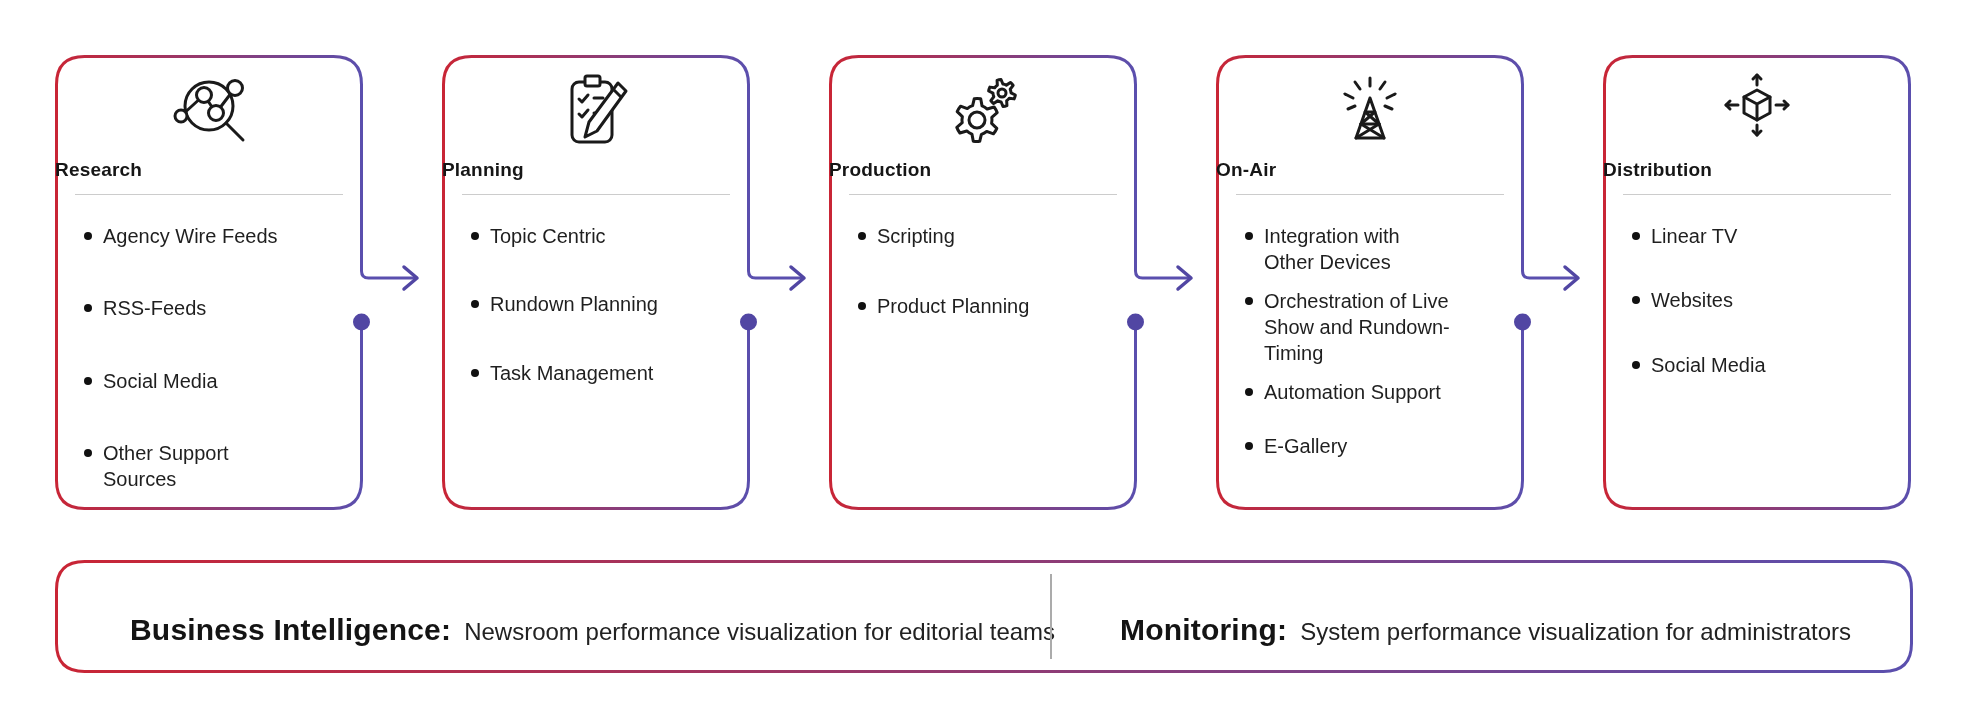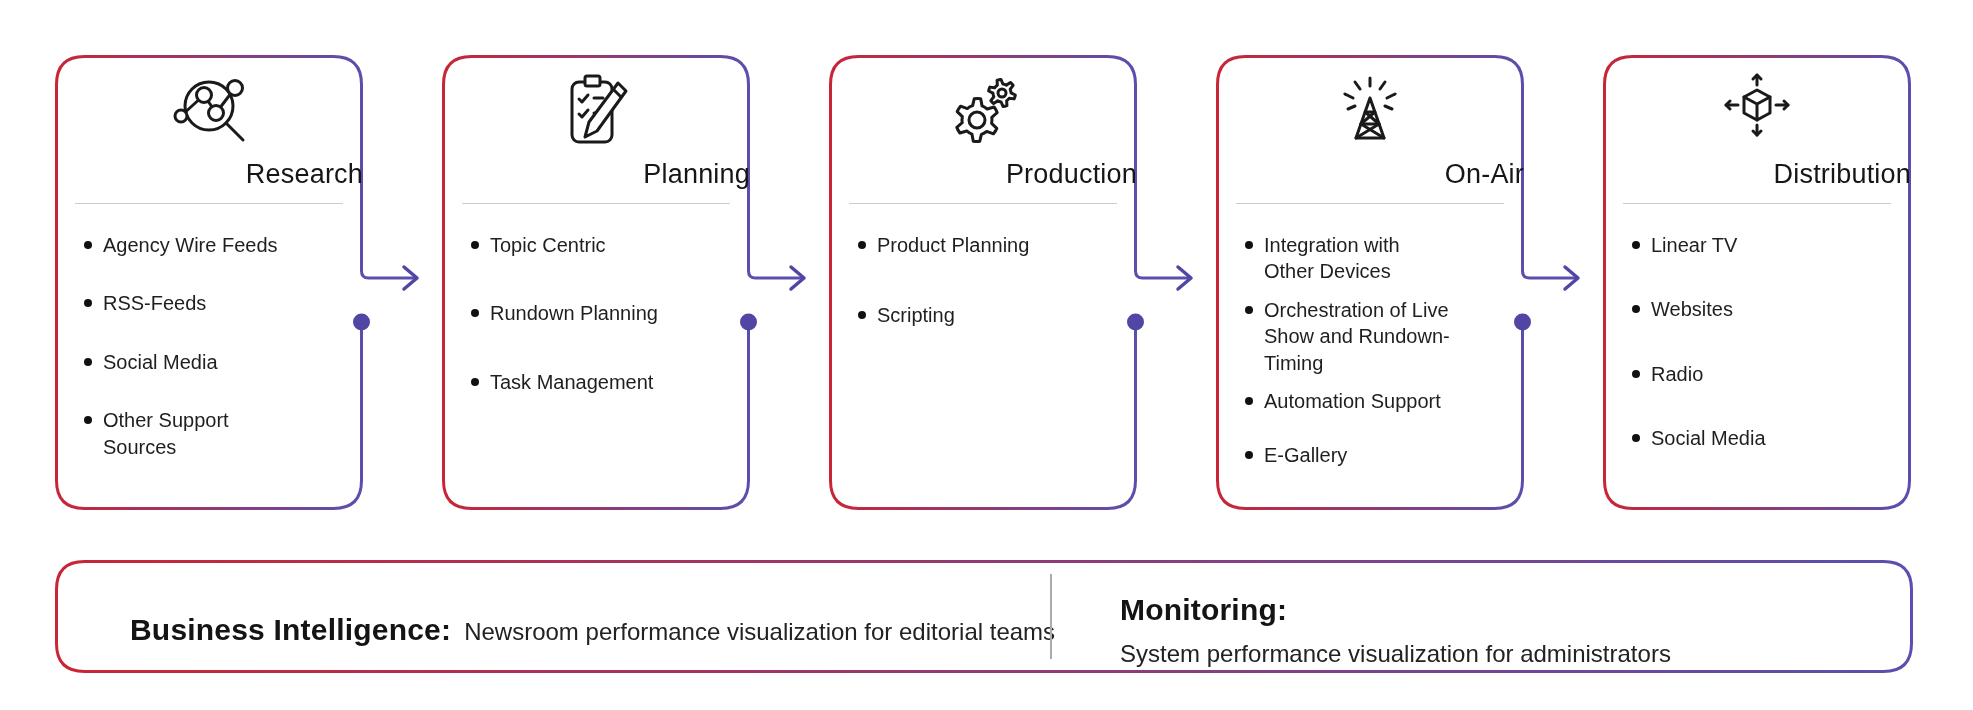--- a/index.html
+++ b/index.html
@@ -8,36 +8,36 @@
     font-family:"Liberation Sans", sans-serif;color:#1c1c1c;
     -webkit-font-smoothing:antialiased;
   }
   .canvas{position:absolute;inset:0;}
   
   .card{position:absolute;top:55px;width:308px;height:455px;}
   .card .border-svg{position:absolute;top:0;left:0;width:378px;height:455px;overflow:visible;pointer-events:none;}
   .card-content{position:relative;width:308px;height:455px;}
   .icon-box{height:90px;padding-top:12px;display:flex;align-items:center;justify-content:center;}
   .icon-box svg{display:block;}
-  .card-title{text-align:right;font-size:27px;font-weight:normal;color:#161616;line-height:1.15;margin-top:2px;letter-spacing:0.2px;}
+  .card-title{text-align:left;font-size:19px;font-weight:bold;color:#161616;line-height:1.15;margin-top:2px;letter-spacing:0.2px;}
   .card-rule{height:1px;background:#cccccc;margin:13px 20px 0 20px;}
   .card ul{list-style:none;margin:28px 10px 0 28px;padding:0;display:flex;flex-direction:column;gap:38px;}
   .card li{position:relative;padding-left:20px;font-size:20px;line-height:1.32;color:#1f1f1f;}
   .card li::before{content:"";position:absolute;left:1px;top:9px;width:8px;height:8px;border-radius:50%;background:#111;}
-  .card.c1 ul{gap:32px}.card.c2 ul{gap:42px}.card.c3 ul{gap:44px}.card.c4 ul{gap:12px}.card.c5 ul{}
+  .card.c1 ul{gap:46px}.card.c2 ul{gap:42px}.card.c3 ul{gap:44px}.card.c4 ul{gap:12px}.card.c5 ul{}
   .card.c1 li,.card.c2 li{max-width:185px;}
   .card.c3 li{max-width:205px;}
   .card.c4 li{max-width:190px;}
   .card.c4 li:last-child{margin-top:16px;}
   
   .footer-bar{position:absolute;left:55px;top:560px;width:1858px;height:140px;}
   .footer-bar .border-svg{position:absolute;top:0;left:0;width:1858px;height:113px;}
   .footer-row{position:absolute;top:50%;transform:translateY(-50%);display:flex;align-items:baseline;gap:13px;white-space:nowrap;}
   .footer-row.left{left:75px;}
-  .footer-row.right{left:1065px;flex-direction:column;}
+  .footer-row.right{left:1065px;}
   .footer-label{font-size:30px;font-weight:bold;color:#141414;letter-spacing:0.2px;}
   .footer-desc{font-size:24px;color:#222;}
   .footer-divider{position:absolute;left:995px;top:14px;width:2px;height:85px;background:#ababab;}
   .ic{stroke:#1a1a1a;stroke-width:3;fill:none;stroke-linecap:round;stroke-linejoin:round;}
   .icf{fill:#ffffff;stroke:#1a1a1a;stroke-width:3;stroke-linecap:round;stroke-linejoin:round;}
 </style>
 </head>
 <body>
 
 <div class="canvas">
@@ -129,22 +129,22 @@
         <svg width="80" height="80" viewBox="0 0 80 80">
           <path class="ic" d="M44.23,37.03L51.12,34.99A21.5,21.5,0,0,1,54.20,40.63L48.76,45.31A15,15,0,0,1,48.61,51.38L48.61,51.38L53.83,56.32A21.5,21.5,0,0,1,50.48,61.80L43.70,59.44A15,15,0,0,1,38.38,62.35L38.38,62.35L36.71,69.33A21.5,21.5,0,0,1,30.29,69.18L28.95,62.12A15,15,0,0,1,23.77,58.97L23.77,58.97L16.88,61.01A21.5,21.5,0,0,1,13.80,55.37L19.24,50.69A15,15,0,0,1,19.39,44.62L19.39,44.62L14.17,39.68A21.5,21.5,0,0,1,17.52,34.20L24.30,36.56A15,15,0,0,1,29.62,33.65L29.62,33.65L31.29,26.67A21.5,21.5,0,0,1,37.71,26.82L39.05,33.88A15,15,0,0,1,44.23,37.03Z"></path>
           <circle class="ic" cx="34" cy="48" r="8"></circle>
           <path class="ic" d="M68.00,20.82L72.35,23.02A13.5,13.5,0,0,1,71.16,26.87L66.32,26.23A9,9,0,0,1,63.65,28.70L63.65,28.70L63.93,33.57A13.5,13.5,0,0,1,59.99,34.46L58.13,29.96A9,9,0,0,1,54.66,28.88L54.66,28.88L50.58,31.55A13.5,13.5,0,0,1,47.84,28.59L50.81,24.73A9,9,0,0,1,50.00,21.18L50.00,21.18L45.65,18.98A13.5,13.5,0,0,1,46.84,15.13L51.68,15.77A9,9,0,0,1,54.35,13.30L54.35,13.30L54.07,8.43A13.5,13.5,0,0,1,58.01,7.54L59.87,12.04A9,9,0,0,1,63.34,13.12L63.34,13.12L67.42,10.45A13.5,13.5,0,0,1,70.16,13.41L67.19,17.27A9,9,0,0,1,68.00,20.82Z"></path>
           <circle class="ic" cx="59" cy="21" r="4"></circle>
         </svg>
       </div>
       <div class="card-title">Production</div>
       <div class="card-rule" style="background: rgb(204, 204, 204);"></div>
       <ul>
+        <li>Scripting</li>
         <li>Product Planning</li>
-        <li>Scripting</li>
       </ul>
     </div>
   </div>
 
   <div class="card c4" style="left:1216px">
     <svg class="border-svg" viewBox="0 0 378 455">
       <defs>
           <linearGradient id="g3" gradientUnits="userSpaceOnUse" x1="0" y1="0" x2="308" y2="0">
         <stop offset="0" stop-color="#c92535"></stop>
             <stop offset="1" stop-color="#5a4fae"></stop>
@@ -207,21 +207,20 @@
           <polyline class="ic" points="13,29 9,33 13,37"></polyline>
           <line class="ic" x1="59" y1="33" x2="71" y2="33"></line>
           <polyline class="ic" points="67,29 71,33 67,37"></polyline>
         </svg>
       </div>
       <div class="card-title">Distribution</div>
       <div class="card-rule" style="background: rgb(204, 204, 204);"></div>
       <ul>
         <li>Linear TV</li>
         <li>Websites</li>
-        <li>Radio</li>
         <li>Social Media</li>
       </ul>
     </div>
   </div>
 
   <div class="footer-bar">
     <svg class="border-svg" viewBox="0 0 1858 113">
       <defs>
           <linearGradient id="gf" gradientUnits="userSpaceOnUse" x1="0" y1="0" x2="1858" y2="0">
         <stop offset="0" stop-color="#c92535"></stop>

